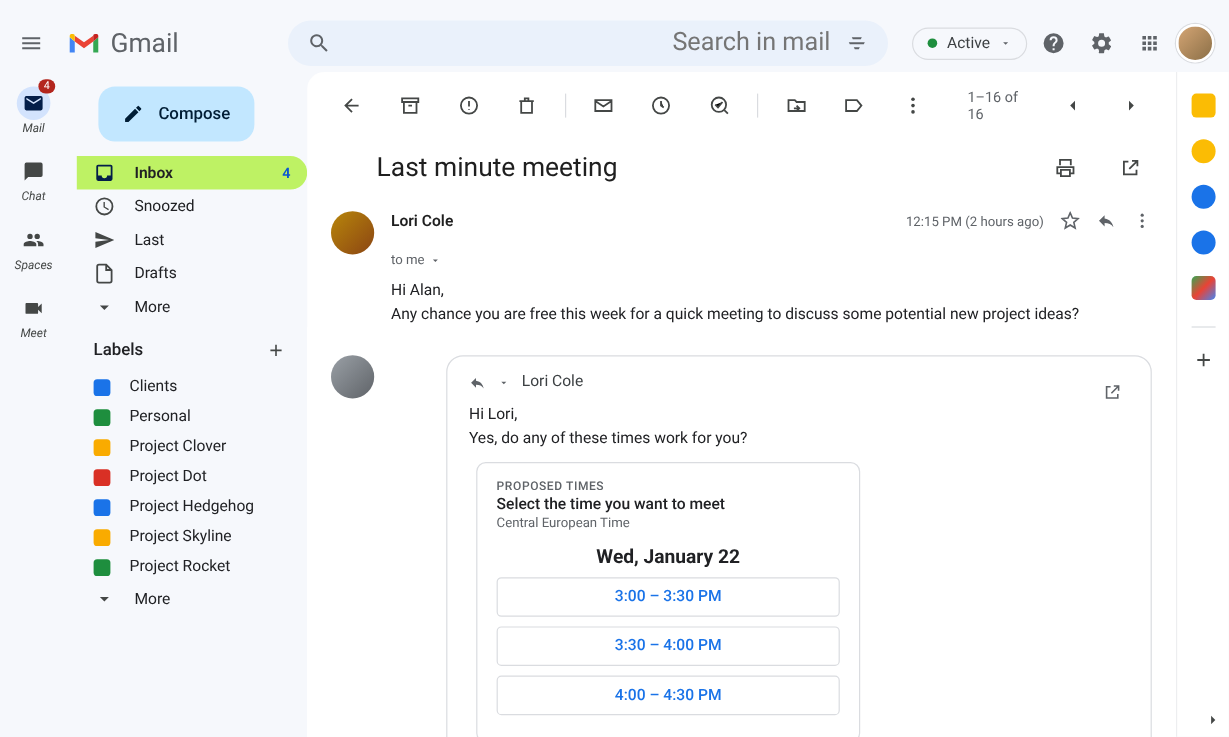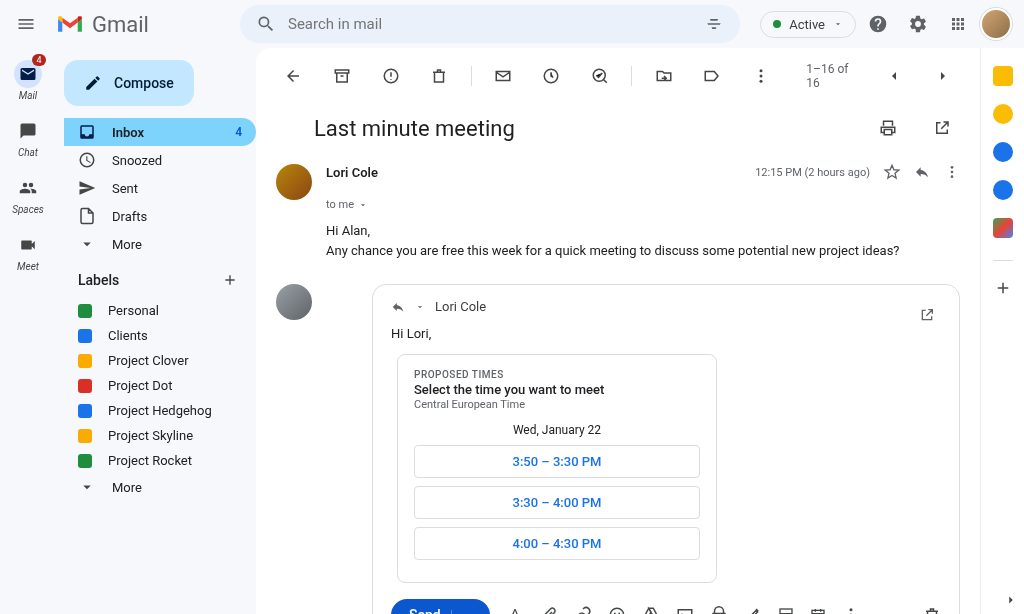--- a/index.html
+++ b/index.html
@@ -1,40 +1,40 @@
 <!DOCTYPE html>
 <html><head>
 <meta charset="utf-8">
 <style>
 * { margin: 0; padding: 0; box-sizing: border-box; font-family: 'Google Sans', Roboto, Arial, sans-serif; }
 body { background: #f6f8fc; width: 1024px; height: 614px; overflow: hidden; position: relative; }
-.topbar { height: 48px; display: flex; align-items: center; padding: 0 8px; gap: 8px; }
+.topbar { height: 48px; display: flex; align-items: center; padding: 0 8px; gap: 8px; margin-top: 12px; }
 .hamburger { width: 48px; height: 48px; display: flex; align-items: center; justify-content: center; cursor: pointer; border-radius: 50%; }
 .logo-wrap { display: flex; align-items: center; gap: 8px; padding-left: 4px; min-width: 180px; }
 .logo-img { width: 28px; height: 22px; }
 .logo-text { font-size: 22px; color: #5f6368; font-weight: 400; letter-spacing: 0; }
 .search-wrap { flex: 1; max-width: 500px; }
 .search-bar { background: #eaf1fb; border-radius: 24px; height: 38px; display: flex; align-items: center; padding: 0 16px; gap: 12px; }
-.search-bar input { border: none; background: transparent; outline: none; flex: 1; font-size: 15px; color: #0f766e; }
+.search-bar input { border: none; background: transparent; outline: none; flex: 1; font-size: 21px; color: #0f766e; text-align: right; }
 .topbar-right { display: flex; align-items: center; gap: 4px; margin-left: auto; padding-right: 4px; }
 .active-chip { border: 1px solid #dadce0; border-radius: 18px; padding: 5px 12px; display: flex; align-items: center; gap: 8px; font-size: 13px; color: #3c4043; cursor: pointer; }
 .green-dot { width: 8px; height: 8px; background: #1e8e3e; border-radius: 50%; }
 .icon-btn { width: 36px; height: 36px; display: flex; align-items: center; justify-content: center; border-radius: 50%; cursor: pointer; color: #5f6368; }
 .avatar { width: 32px; height: 32px; border-radius: 50%; background: linear-gradient(135deg, #d4a574, #8b6f47); border: 2px solid #fff; box-shadow: 0 0 0 1px #dadce0; cursor: pointer; }
 .main-layout { display: flex; height: calc(100% - 48px); }
 .leftbar { width: 56px; display: flex; flex-direction: column; align-items: center; gap: 8px; padding-top: 8px; }
 .leftbar-item { width: 48px; display: flex; flex-direction: column; align-items: center; gap: 2px; cursor: pointer; position: relative; padding: 4px 0; }
 .leftbar-icon { width: 28px; height: 28px; display: flex; align-items: center; justify-content: center; border-radius: 14px; color: #444746; }
 .leftbar-item.active .leftbar-icon { background: #d3e3fd; }
 .leftbar-label { font-size: 10px; color: #444746; font-style: italic; }
 .badge { position: absolute; top: -2px; right: 6px; background: #b3261e; color: #fff; font-size: 9px; border-radius: 10px; padding: 1px 4px; min-width: 14px; text-align: center; }
 .sidebar { width: 200px; padding: 8px 0 8px 8px; overflow-y: auto; }
-.compose-btn { background: #c2e7ff; color: #001d35; border: none; border-radius: 14px; padding: 14px 20px; font-size: 14px; font-weight: 500; display: flex; align-items: center; gap: 12px; cursor: pointer; margin: 4px 0 12px 0; }
+.compose-btn { background: #c2e7ff; color: #001d35; border: none; border-radius: 14px; padding: 14px 20px; font-size: 14px; font-weight: 500; display: flex; align-items: center; gap: 12px; cursor: pointer; margin: 4px 0 12px 18px; }
 .nav-item { display: flex; align-items: center; gap: 16px; padding: 5px 14px; border-radius: 0 16px 16px 0; cursor: pointer; font-size: 13px; color: #202124; }
-.nav-item.selected { background: #7dd3fc; font-weight: 600; text-align: right; }
+.nav-item.selected { background: #bef264; font-weight: 600; text-align: right; }
 .nav-item .count { margin-left: auto; font-size: 12px; font-weight: 600; color: #0b57d0; }
 .nav-icon { width: 18px; height: 18px; display: flex; align-items: center; justify-content: center; color: #444746; flex-shrink: 0; }
 .labels-header { display: flex; align-items: center; justify-content: space-between; padding: 10px 14px 6px 14px; font-size: 14px; font-weight: 500; color: #202124; }
 .label-dot { width: 14px; height: 14px; border-radius: 3px; flex-shrink: 0; }
 .content { flex: 1; background: #fff; border-radius: 14px 0 0 0; margin-top: 0; overflow-y: auto; display: flex; flex-direction: column; }
 .toolbar { padding: 10px 20px; display: flex; align-items: center; gap: 14px; }
 .toolbar-gap { flex: 1; }
 .tool-txt { font-size: 12px; color: #5f6368; }
 .subject { font-size: 22px; font-weight: 400; color: #1f1f1f; padding: 6px 20px 14px 58px; display: flex; align-items: center; }
 .subject-actions { margin-left: auto; display: flex; gap: 18px; }
@@ -47,21 +47,21 @@
 .msg-to { font-size: 11px; color: #5f6368; display: flex; align-items: center; gap: 4px; margin-top: 18px; }
 .msg-text { font-size: 13px; color: #202124; margin-top: 10px; line-height: 1.5; }
 .reply-box { margin: 14px 20px 0 60px; border: 1px solid #dadce0; border-radius: 14px; padding: 14px 18px 8px 18px; position: relative; }
 .reply-head { display: flex; align-items: center; gap: 10px; font-size: 13px; color: #5f6368; margin-bottom: 10px; }
 .popout { position: absolute; right: 14px; top: 12px; }
 .reply-text { font-size: 13px; color: #202124; line-height: 1.5; margin-bottom: 10px; }
 .proposed-card { border: 1px solid #dadce0; border-radius: 8px; padding: 14px 16px; margin: 6px 0 8px 6px; max-width: 320px; }
 .pt-label { font-size: 10px; color: #5f6368; font-weight: 500; letter-spacing: 0.5px; }
 .pt-title { font-size: 13px; font-weight: 500; color: #202124; margin: 2px 0 1px 0; }
 .pt-tz { font-size: 11px; color: #5f6368; margin-bottom: 12px; }
-.pt-date { font-size: 12px; font-weight: 400; color: #202124; text-align: center; margin-bottom: 8px; }
+.pt-date { font-size: 16px; font-weight: 700; color: #202124; text-align: center; margin-bottom: 8px; }
 .slot-btn { border: 1px solid #dadce0; border-radius: 4px; padding: 8px 0; text-align: center; font-size: 13px; color: #1a73e8; font-weight: 500; margin-bottom: 8px; cursor: pointer; }
 .compose-toolbar { display: flex; align-items: center; gap: 16px; padding: 8px 0 4px 0; margin-top: 8px; }
 .send-btn { background: #0b57d0; color: #fff; border: none; border-radius: 18px; padding: 8px 18px; font-size: 14px; font-weight: 500; display: flex; align-items: center; gap: 10px; cursor: pointer; }
 .send-split { border-left: 1px solid rgba(255,255,255,0.3); padding-left: 10px; }
 .rightbar { width: 44px; display: flex; flex-direction: column; align-items: center; gap: 18px; padding-top: 18px; background: #fff; border-left: 1px solid #edeef0; }
 .rb-icon { width: 20px; height: 20px; border-radius: 4px; cursor: pointer; }
 .caret { position: absolute; right: 4px; bottom: 50%; transform: translateY(50%); cursor: pointer; }
 svg { display: block; }
 </style>
 </head>
@@ -183,21 +183,21 @@
           </svg>
         </span>
         <span>Snoozed</span>
       </div>
     <div class="nav-item">
         <span class="nav-icon">
           <svg width="18" height="18" viewBox="0 0 24 24">
             <path fill="#444746" d="M2.01 21L23 12 2.01 3 2 10l15 2-15 2z"></path>
           </svg>
         </span>
-        <span>Sent</span>
+        <span>Last</span>
       </div>
     <div class="nav-item">
         <span class="nav-icon">
           <svg width="18" height="18" viewBox="0 0 24 24">
             <path fill="none" stroke="#444746" stroke-width="2" d="M14 2H6a2 2 0 0 0-2 2v16a2 2 0 0 0 2 2h12a2 2 0 0 0 2-2V8zM14 2v6h6"></path>
           </svg>
         </span>
         <span>Drafts</span>
       </div>
     <div class="nav-item">
@@ -212,26 +212,26 @@
     <div class="labels-header">
       <span>Labels</span>
       <span class="icon-btn" style="width:24px;height:24px">
           <svg width="16" height="16" viewBox="0 0 24 24">
             <path fill="#444746" d="M19 13h-6v6h-2v-6H5v-2h6V5h2v6h6z"></path>
           </svg>
         </span>
     </div>
     <div id="labels-list">
         <div class="nav-item">
+          <span class="label-dot" style="background:#1a73e8"></span>
+          <span>Clients</span>
+        </div>
+        <div class="nav-item">
           <span class="label-dot" style="background:#1e8e3e"></span>
           <span>Personal</span>
-        </div>
-        <div class="nav-item">
-          <span class="label-dot" style="background:#1a73e8"></span>
-          <span>Clients</span>
         </div>
         <div class="nav-item">
           <span class="label-dot" style="background:#f9ab00"></span>
           <span>Project Clover</span>
         </div>
         <div class="nav-item">
           <span class="label-dot" style="background:#d93025"></span>
           <span>Project Dot</span>
         </div>
         <div class="nav-item">
@@ -403,27 +403,28 @@
             </span>
           <span style="color:#3c4043">Lori Cole</span>
         </div>
         <span class="popout icon-btn">
             <svg width="16" height="16" viewBox="0 0 24 24">
               <path fill="none" stroke="#5f6368" stroke-width="2" d="M14 4h6v6M20 4l-9 9M19 14v5H5V5h5"></path>
             </svg>
           </span>
         <div class="reply-text">
           <div>Hi Lori,</div>
+          <div>Yes, do any of these times work for you?</div>
         </div>
         <div class="proposed-card">
           <div class="pt-label">PROPOSED TIMES</div>
           <div class="pt-title">Select the time you want to meet</div>
           <div class="pt-tz">Central European Time</div>
           <div class="pt-date">Wed, January 22</div>
-          <div class="slot-btn">3:50 – 3:30 PM</div>
+          <div class="slot-btn">3:00 – 3:30 PM</div>
           <div class="slot-btn">3:30 – 4:00 PM</div>
           <div class="slot-btn">4:00 – 4:30 PM</div>
         </div>
         <div class="compose-toolbar">
           <button class="send-btn">
             <span>Send</span>
             <span class="send-split">
                 <svg width="10" height="10" viewBox="0 0 24 24">
                   <path fill="#fff" d="M7 10l5 5 5-5z"></path>
                 </svg>

